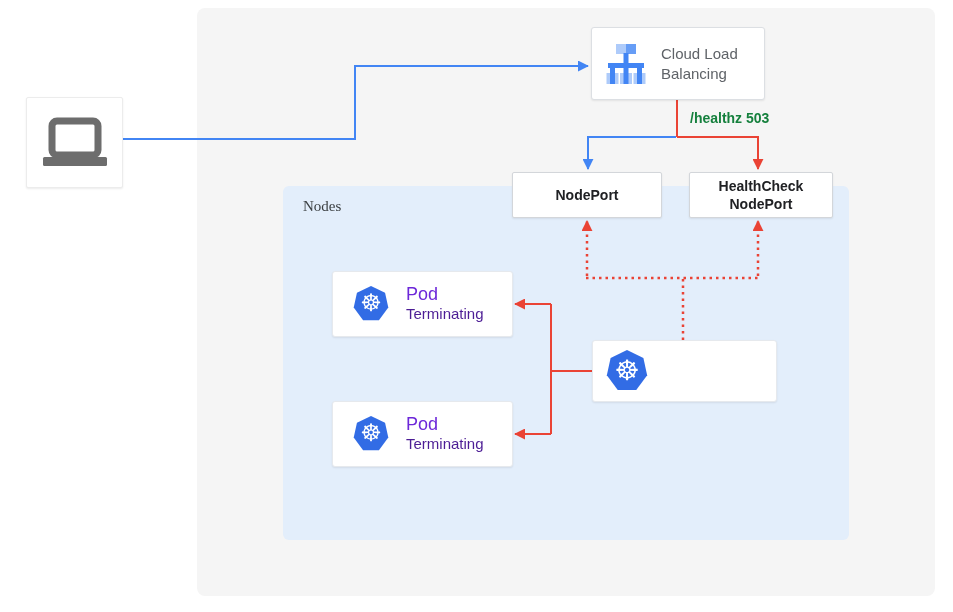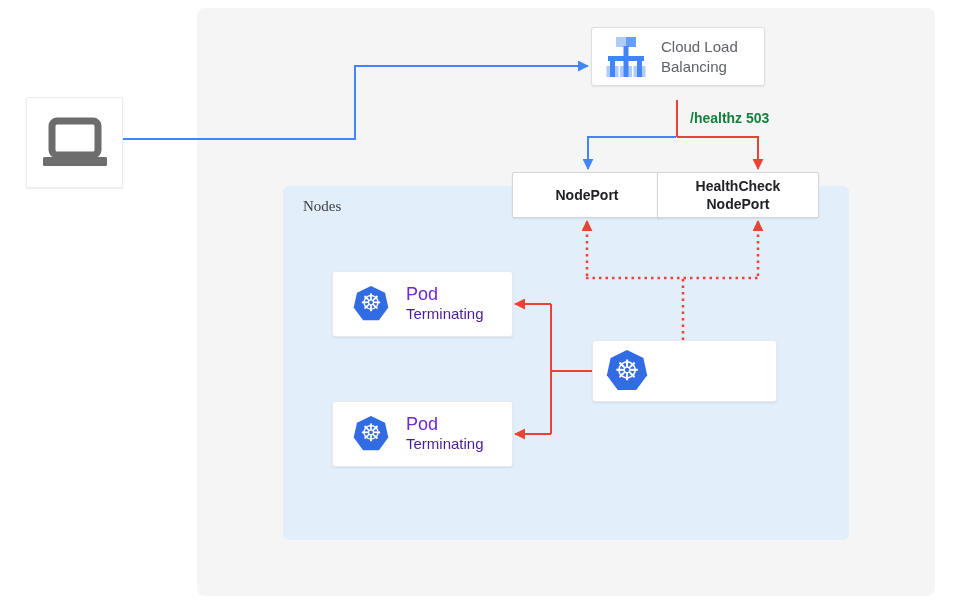--- a/index.html
+++ b/index.html
@@ -14,29 +14,29 @@
   .nodes-label{position:absolute;left:303px;top:198px;font-size:15px;color:#3c4043;font-family:Liberation Serif, serif;}
 
   svg.wires{position:absolute;left:0;top:0;width:953px;height:612px;pointer-events:none;}
 
   .card{position:absolute;background:#ffffff;border:1px solid #dcdfe3;border-radius:3px;
         box-shadow:0 1px 2px rgba(0,0,0,0.08);box-sizing:border-box;}
 
   .laptop-box{left:26px;top:97px;width:97px;height:91px;border-color:#ececec;
         display:flex;align-items:center;justify-content:center;border-radius:2px;}
 
-  .clb-box{left:591px;top:27px;width:174px;height:59px;display:flex;align-items:center;
+  .clb-box{left:591px;top:27px;width:174px;height:73px;display:flex;align-items:center;
         gap:13px;padding-left:12px;}
   .clb-text{font-size:15px;line-height:20px;color:#5f6368;}
 
   .port-box{width:150px;height:46px;display:flex;flex-direction:column;align-items:center;
         justify-content:center;font-weight:bold;font-size:14px;color:#202124;
         border-color:#d3d6da;border-radius:2px;line-height:18px;}
   .nodeport-box{left:512px;top:172px;}
-  .hcnp-box{left:657px;top:172px;width:162px;}
+  .hcnp-box{left:689px;top:172px;width:144px;}
 
   .healthz{position:absolute;left:690px;top:110px;font-size:14px;font-weight:bold;color:#15803d;}
 
   .k8s-card{display:flex;align-items:center;border-color:#e6e9ed;}
   .pod-box{left:332px;width:181px;height:66px;gap:17px;padding-left:20px;}
   .pod-box.p1{top:271px;} .pod-box.p2{top:401px;}
   .pod-title{font-size:18px;color:#6d28d9;line-height:20px;}
   .pod-status{font-size:15px;color:#4c1d95;line-height:20px;}
 
   .kproxy-box{left:592px;top:340px;width:185px;height:62px;gap:16px;padding-left:13px;}

